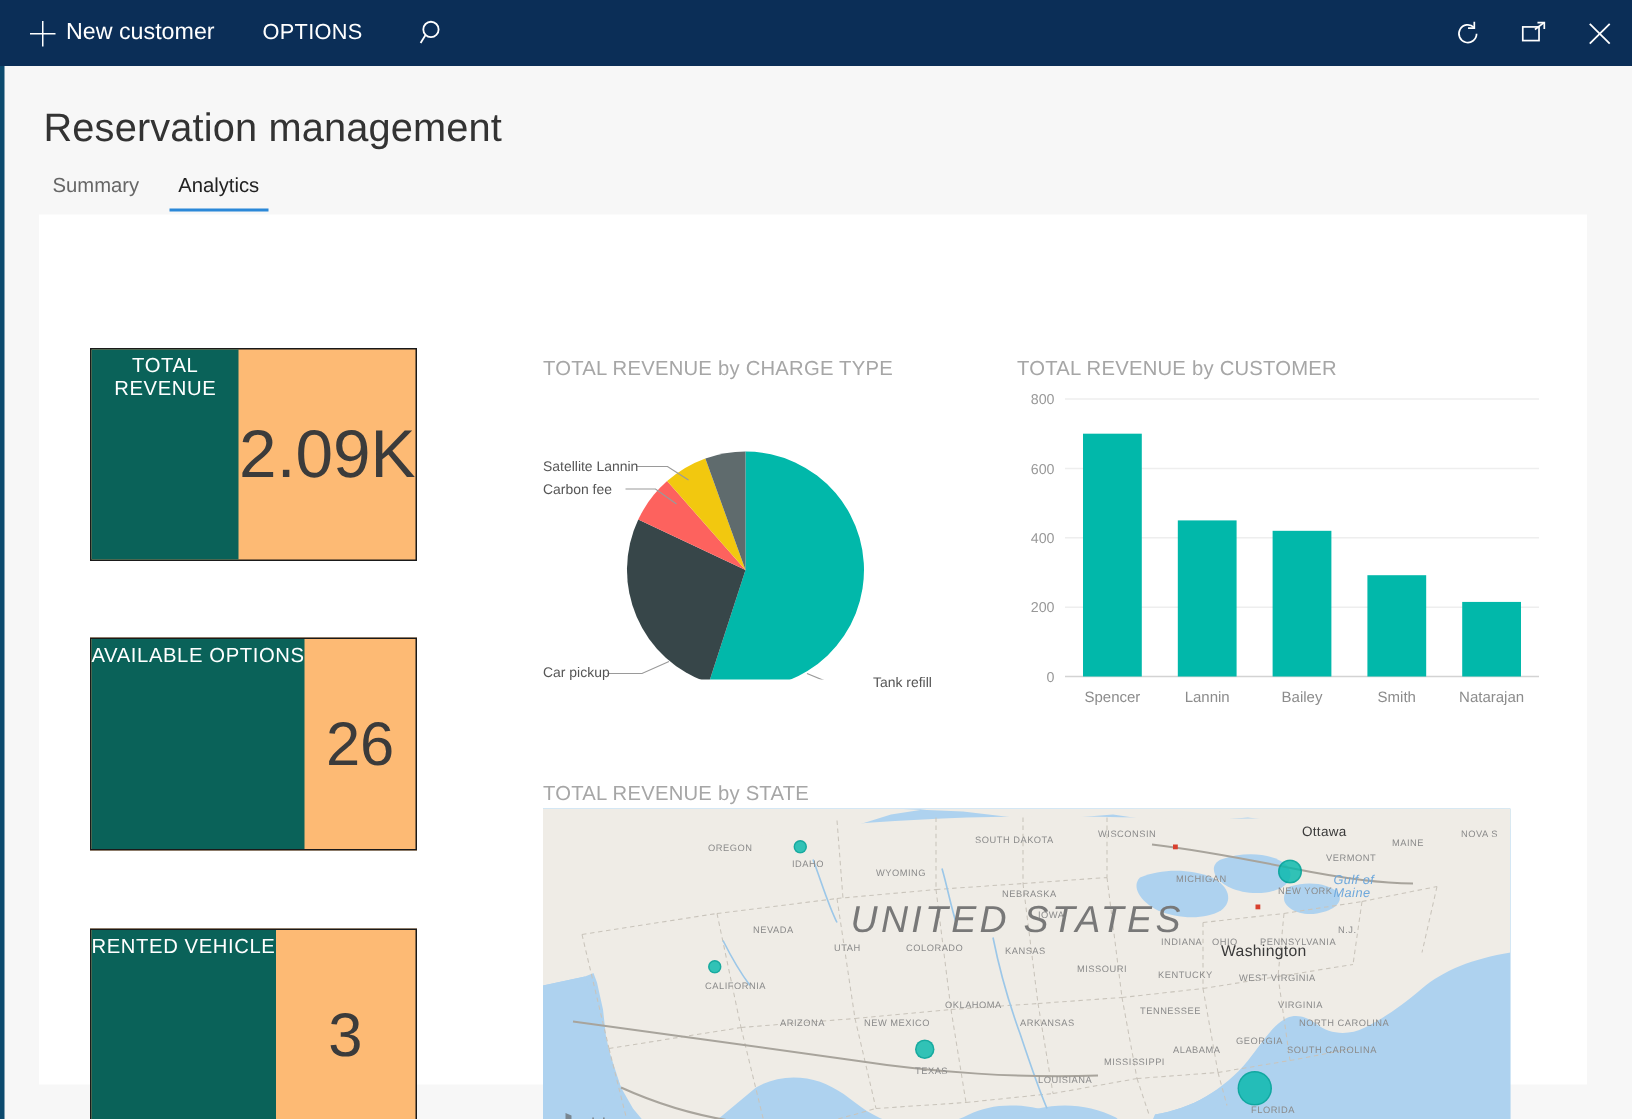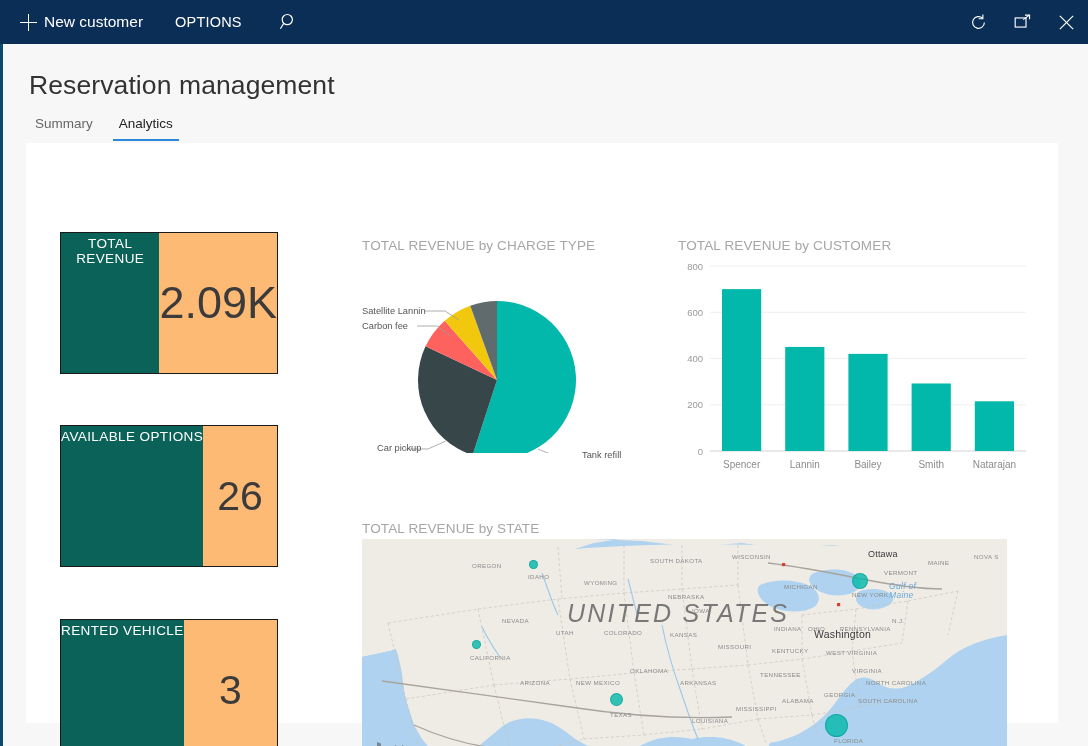--- a/index.html
+++ b/index.html
@@ -227,21 +227,21 @@
         <g stroke="#9a9a9a" stroke-width=".8" fill="none">
           <path d="M62,48 L83,48 L97,57"></path>
           <path d="M55,63 L75,63 L89,73"></path>
           <path d="M43,186 L66,186 L84,178"></path>
           <path d="M216,193 L193,193 L176,186"></path>
         </g>
       </svg>
 
       <div class="pie-label" style="left:0px; top:68px;">Satellite Lannin</div>
       <div class="pie-label" style="left:0px; top:83px;">Carbon fee</div>
-      <div class="pie-label" style="left:15px; top:205px;">Car pickup</div>
+      <div class="pie-label" style="left:0px; top:205px;">Car pickup</div>
       <div class="pie-label" style="left:220px; top:212px;">Tank refill</div>
     </div>
 
     <div id="bar-wrap">
       <div class="viz-title" style="left:0; top:0;">TOTAL REVENUE by CUSTOMER</div>
       <svg id="bar-svg" width="352" height="225" viewBox="0 0 352 225">
         <g id="bar-grid">
             <line x1="32" x2="348" y1="195" y2="195" stroke="#d3d3d3" stroke-width="1"></line>
             <line x1="32" x2="348" y1="148.75" y2="148.75" stroke="#eeeeee" stroke-width="1"></line>
             <line x1="32" x2="348" y1="102.5" y2="102.5" stroke="#eeeeee" stroke-width="1"></line>

